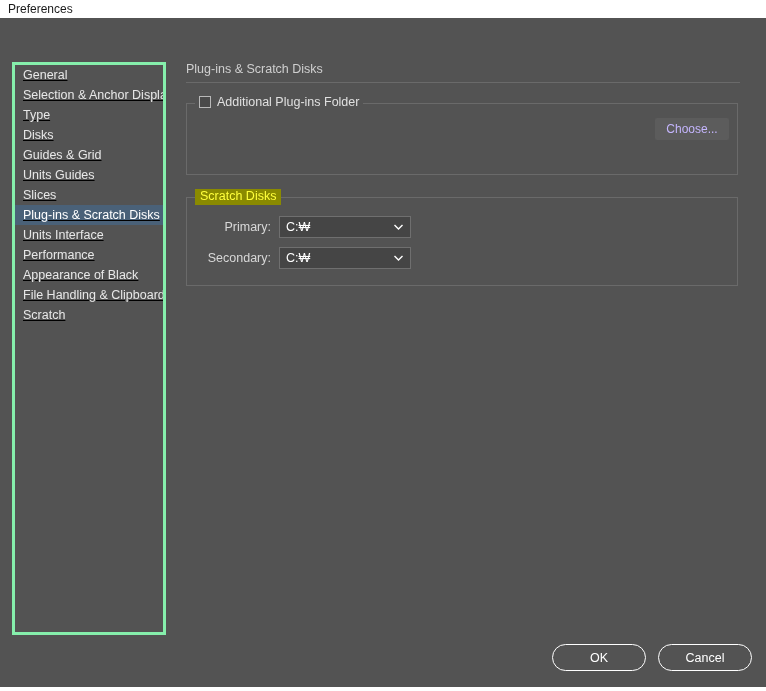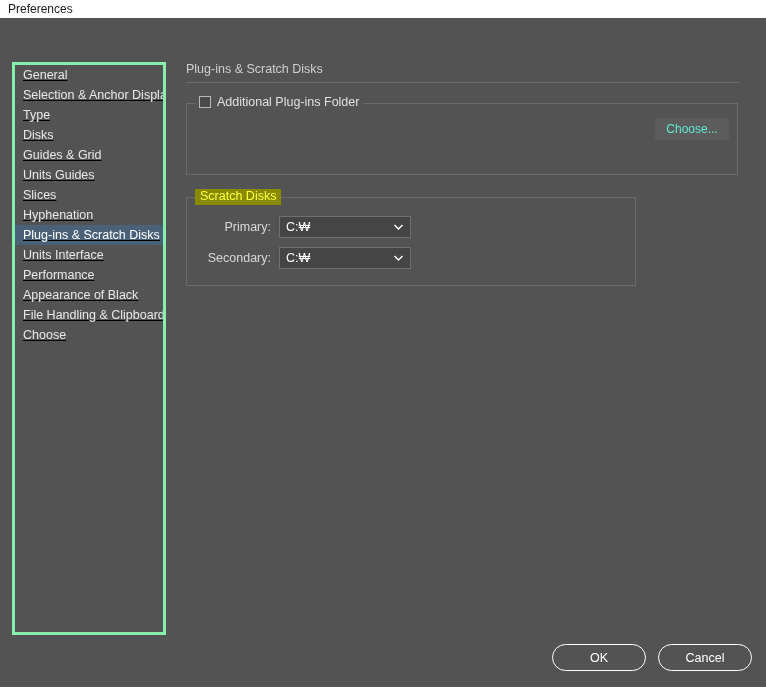--- a/index.html
+++ b/index.html
@@ -117,29 +117,29 @@
   }
   .choose-btn {
     position: absolute;
     right: 8px;
     top: 14px;
     width: 74px;
     height: 22px;
     background: #5c5c5c;
     border: none;
     border-radius: 2px;
-    color: #5eead4;
+    color: #c4b5fd;
     font-size: 12px;
     font-family: "Liberation Sans", sans-serif;
     cursor: default;
   }
 
   
   .group-scratch {
-    width: 450px;
+    width: 552px;
     height: 89px;
     margin-top: 22px;
   }
   .legend-highlight {
     position: absolute;
     top: -9px;
     left: 8px;
     background: #8a8a00;
     color: #ffff3a;
     font-size: 12.5px;
@@ -216,27 +216,26 @@
 <div class="dialog">
 
   <div class="sidebar" id="sidebar">
       <div class="sidebar-item">General</div>
       <div class="sidebar-item">Selection &amp; Anchor Display</div>
       <div class="sidebar-item">Type</div>
       <div class="sidebar-item">Disks</div>
       <div class="sidebar-item">Guides &amp; Grid</div>
       <div class="sidebar-item">Units Guides</div>
       <div class="sidebar-item">Slices</div>
-      <div class="sidebar-item">Hyphenation</div>
       <div class="sidebar-item selected">Plug-ins &amp; Scratch Disks</div>
       <div class="sidebar-item">Units Interface</div>
       <div class="sidebar-item">Performance</div>
       <div class="sidebar-item">Appearance of Black</div>
       <div class="sidebar-item">File Handling &amp; Clipboard</div>
-      <div class="sidebar-item">Choose</div>
+      <div class="sidebar-item">Scratch</div>
     </div>
 
   <div class="content">
 
     <div class="content-header">Plug-ins &amp; Scratch Disks</div>
     <div class="header-divider"></div>
 
     <div class="groupbox group-plugins">
       <div class="group-legend">
         <span class="checkbox"></span>

